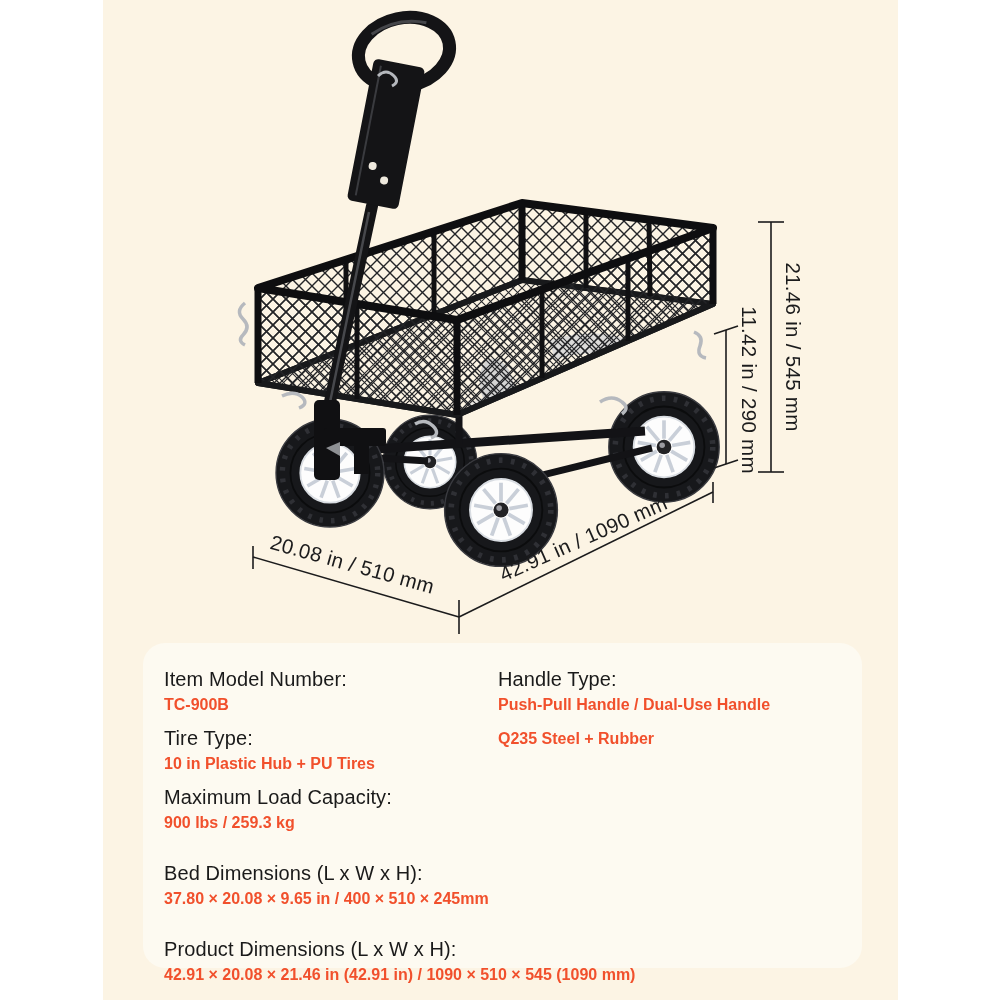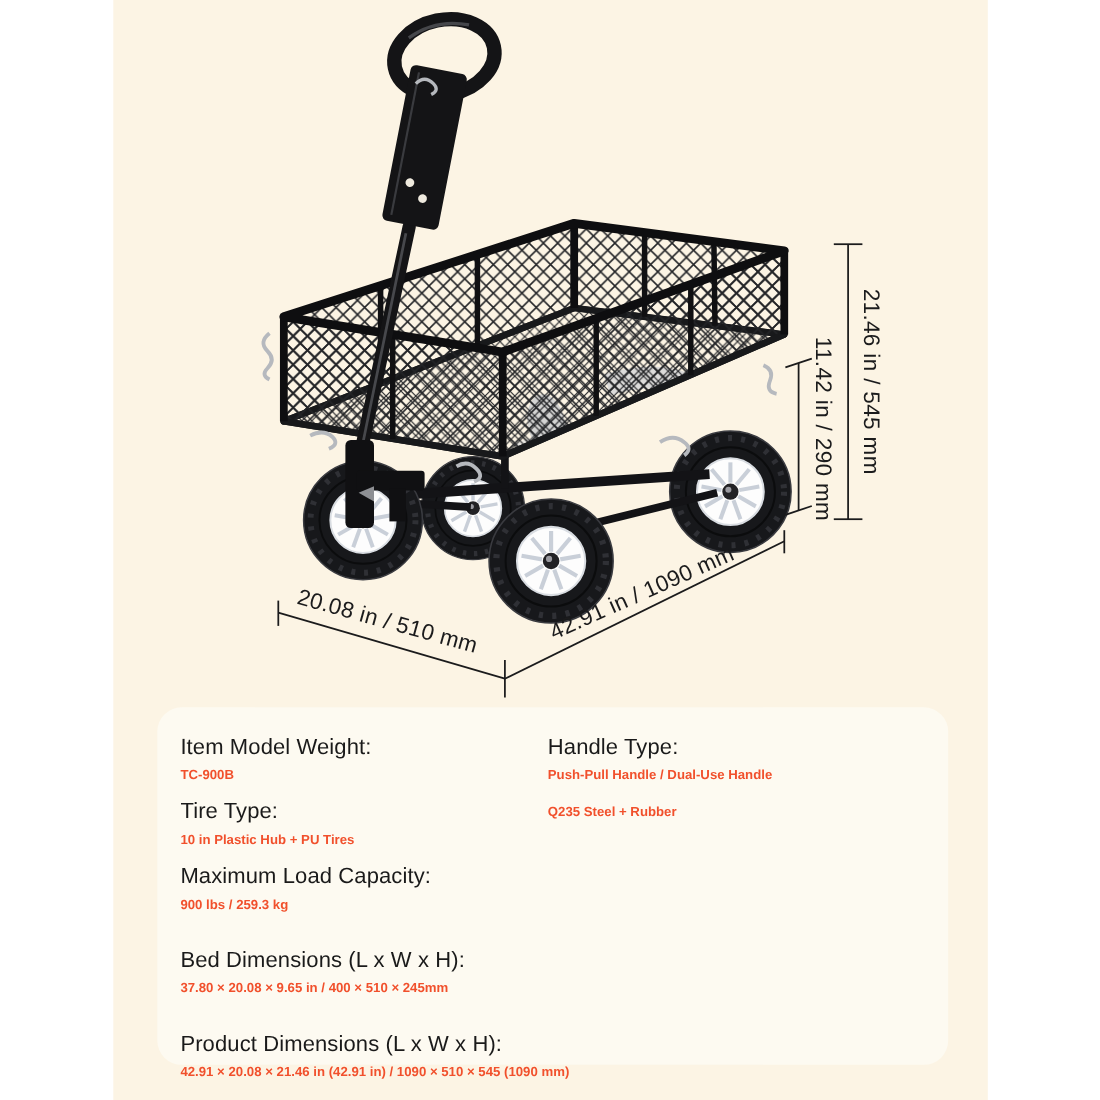--- a/index.html
+++ b/index.html
@@ -4,21 +4,21 @@
 <style>
   html,body{margin:0;padding:0;background:#ffffff;}
   .page{position:relative;width:1000px;height:1000px;background:#ffffff;overflow:hidden;
         font-family:"Liberation Sans",sans-serif;}
   .band{position:absolute;left:103px;top:0;width:795px;height:1000px;background:#FCF4E4;}
   .art{position:absolute;left:0;top:0;width:1000px;height:1000px;}
   .panel{position:absolute;left:143px;top:643px;width:719px;height:325px;background:#FDFAF1;
          border-radius:22px;box-sizing:border-box;padding:24px 21px 0 21px;}
   .spec-grid{display:grid;grid-template-columns:334px 1fr;row-gap:9px;}
   .spec-label{font-size:20px;line-height:25px;color:#1A1A1A;letter-spacing:.1px;white-space:nowrap;}
-  .spec-value{font-size:12px;line-height:25px;font-weight:bold;color:#F1502C;letter-spacing:0;white-space:nowrap;}
+  .spec-value{font-size:16px;line-height:25px;font-weight:bold;color:#F1502C;letter-spacing:0;white-space:nowrap;}
   .full-row{margin-top:26px;}
   svg text{font-family:"Liberation Sans",sans-serif;font-size:20.5px;fill:#1B1B1C;letter-spacing:.3px;}
 </style>
 </head>
 <body>
 
 <div class="page">
   <div class="band"></div>
 
   <svg class="art" viewBox="0 0 1000 1000">
@@ -157,21 +157,21 @@
       <text transform="translate(791,347) rotate(90)" text-anchor="middle" dominant-baseline="middle">21.46 in / 545 mm</text>
       <text transform="translate(747,390) rotate(90)" text-anchor="middle" dominant-baseline="middle">11.42 in / 290 mm</text>
       <text transform="translate(352,566) rotate(15.5)" text-anchor="middle" dominant-baseline="middle">20.08 in / 510 mm</text>
       <text transform="translate(584,540) rotate(-24)" text-anchor="middle" dominant-baseline="middle">42.91 in / 1090 mm</text>
     </g>
   </svg>
 
   <div class="panel">
     <div class="spec-grid">
       <div class="cell">
-        <div class="spec-label">Item Model Weight:</div>
+        <div class="spec-label">Item Model Number:</div>
         <div class="spec-value">TC-900B</div>
       </div>
       <div class="cell">
         <div class="spec-label">Handle Type:</div>
         <div class="spec-value">Push-Pull Handle / Dual-Use Handle</div>
       </div>
       <div class="cell">
         <div class="spec-label">Tire Type:</div>
         <div class="spec-value">10 in Plastic Hub + PU Tires</div>
       </div>

